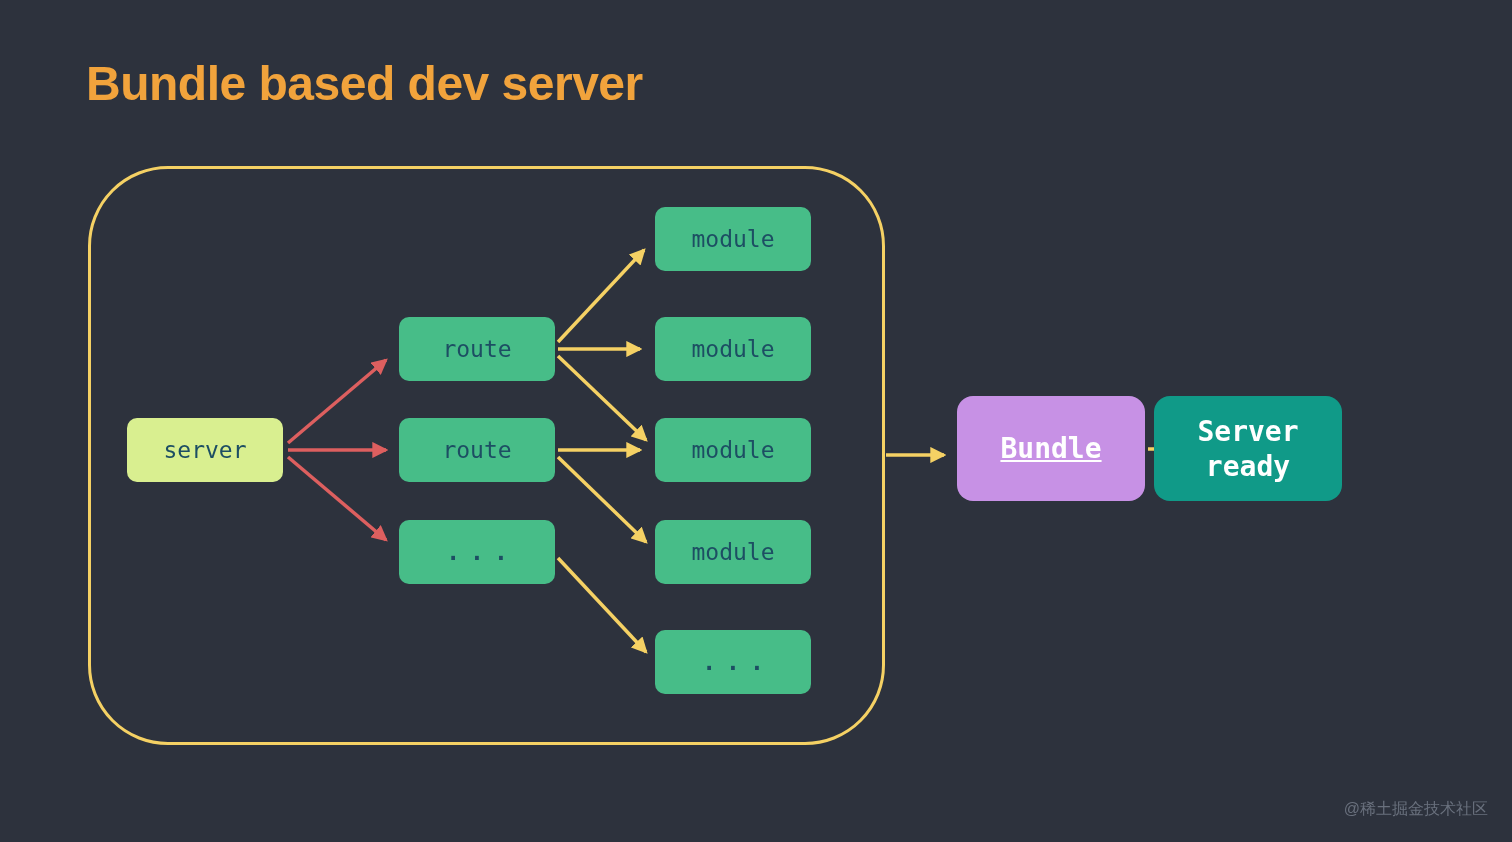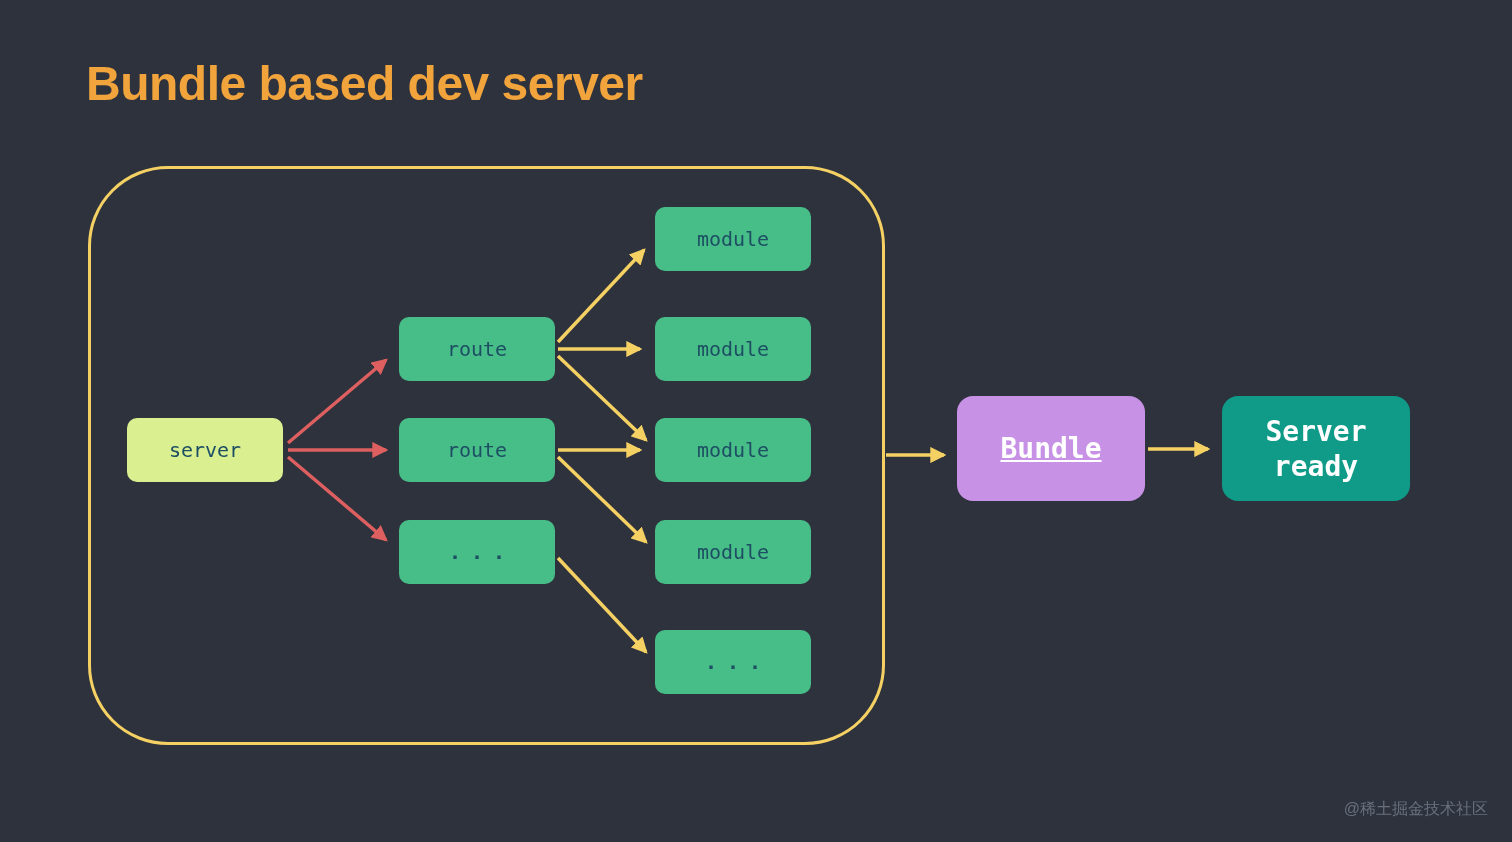--- a/index.html
+++ b/index.html
@@ -49,21 +49,21 @@
     position: absolute;
     display: flex;
     align-items: center;
     justify-content: center;
     width: 156px;
     height: 64px;
     border-radius: 10px;
     background: var(--green);
     color: var(--dark-label);
     font-family: "DejaVu Sans Mono", "Liberation Mono", monospace;
-    font-size: 20px;
+    font-size: 23px;
     text-align: center;
   }
   .node.entry { background: var(--entry-green); }
   .node.dots { letter-spacing: 10px; padding-left: 10px; font-weight: 700; }
   .node.big {
     width: 188px;
     height: 105px;
     border-radius: 16px;
     color: var(--white-label);
     font-weight: 700;
@@ -128,15 +128,15 @@
 <div class="node" style="left:399px; top:418px;">route</div>
 <div class="node dots" style="left:399px; top:520px;">...</div>
 
 <div class="node" style="left:655px; top:207px;">module</div>
 <div class="node" style="left:655px; top:317px;">module</div>
 <div class="node" style="left:655px; top:418px;">module</div>
 <div class="node" style="left:655px; top:520px;">module</div>
 <div class="node dots" style="left:655px; top:630px;">...</div>
 
 <div class="node big bundle" style="left:957px; top:396px;">Bundle</div>
-<div class="node big server" style="left:1222px; top:396px;">Server ready</div>
+<div class="node big server" style="left:1154px; top:396px;">Server ready</div>
 
 <div class="watermark">@稀土掘金技术社区</div>
 
 </body></html>

